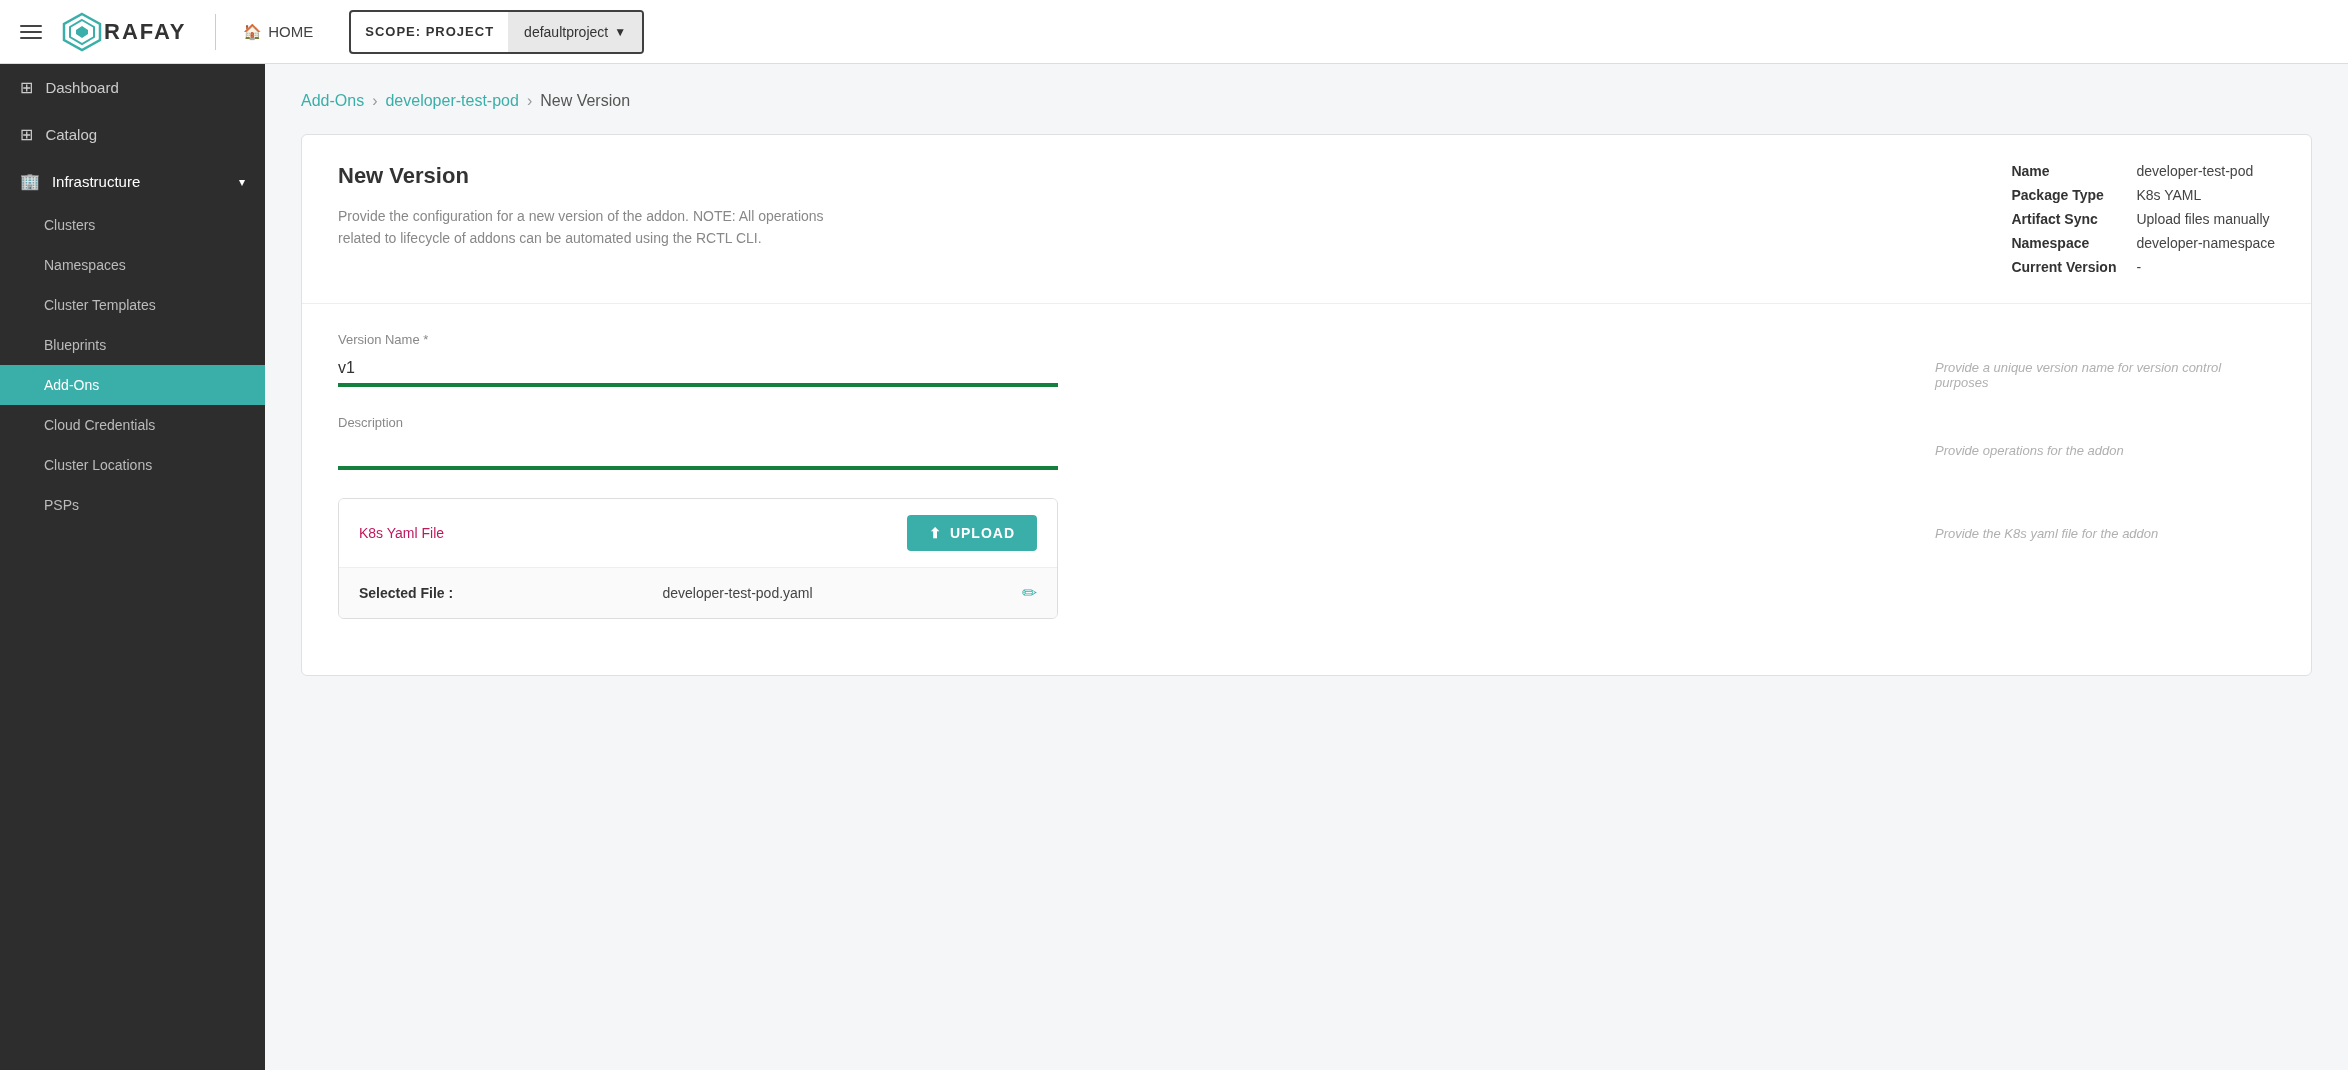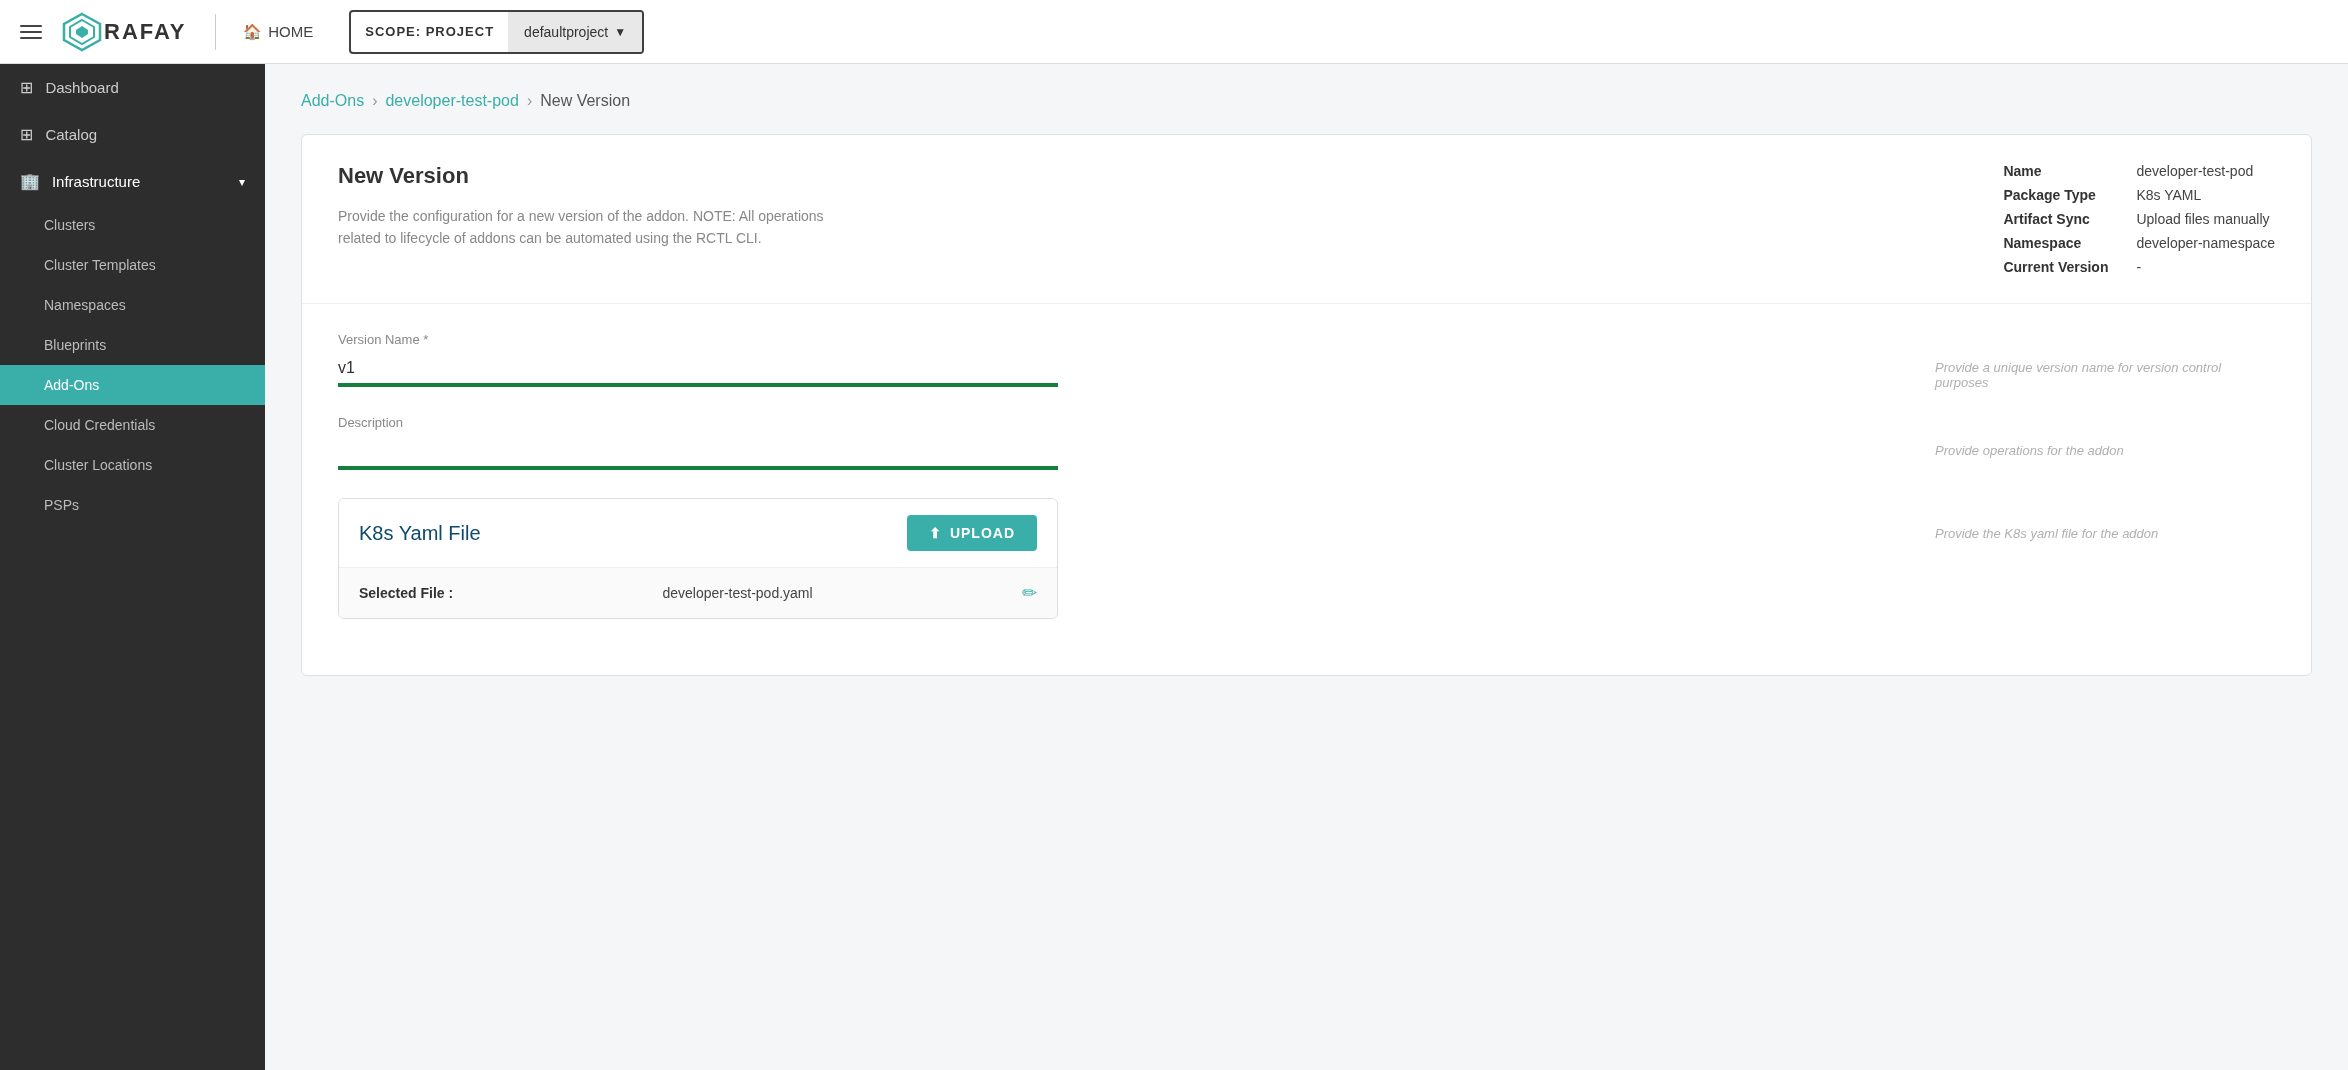--- a/index.html
+++ b/index.html
@@ -171,21 +171,21 @@
     }
     .card-description {
       font-size: 14px;
       color: #888;
       line-height: 1.6;
       max-width: 500px;
     }
     .card-top-right {
       display: grid;
       grid-template-columns: auto 1fr;
-      gap: 8px 28px;
+      gap: 8px 20px;
       align-content: start;
     }
     .meta-label {
       font-size: 14px;
       font-weight: 700;
       color: #333;
       white-space: nowrap;
     }
     .meta-value {
       font-size: 14px;
@@ -239,22 +239,22 @@
       max-width: 720px;
     }
     .file-upload-header {
       display: flex;
       align-items: center;
       justify-content: space-between;
       padding: 16px 20px;
       background: #fff;
     }
     .file-upload-label {
-      font-size: 20px;
-      color: #0c4a6e;
+      font-size: 14px;
+      color: #be185d;
     }
     .upload-btn {
       display: flex;
       align-items: center;
       gap: 8px;
       background: #3aafa9;
       color: #fff;
       border: none;
       padding: 10px 22px;
       border-radius: 4px;
@@ -332,24 +332,24 @@
     </div>
     <div class="sidebar-item section-header">
       <span class="sidebar-icon">🏢</span>
       <span>Infrastructure</span>
       <span class="arrow">▾</span>
     </div>
     <div class="sidebar-sub-item">
       <span>Clusters</span>
     </div>
     <div class="sidebar-sub-item">
+      <span>Namespaces</span>
+    </div>
+    <div class="sidebar-sub-item">
       <span>Cluster Templates</span>
-    </div>
-    <div class="sidebar-sub-item">
-      <span>Namespaces</span>
     </div>
     <div class="sidebar-sub-item">
       <span>Blueprints</span>
     </div>
     <div class="sidebar-sub-item active">
       <span>Add-Ons</span>
     </div>
     <div class="sidebar-sub-item">
       <span>Cloud Credentials</span>
     </div>

